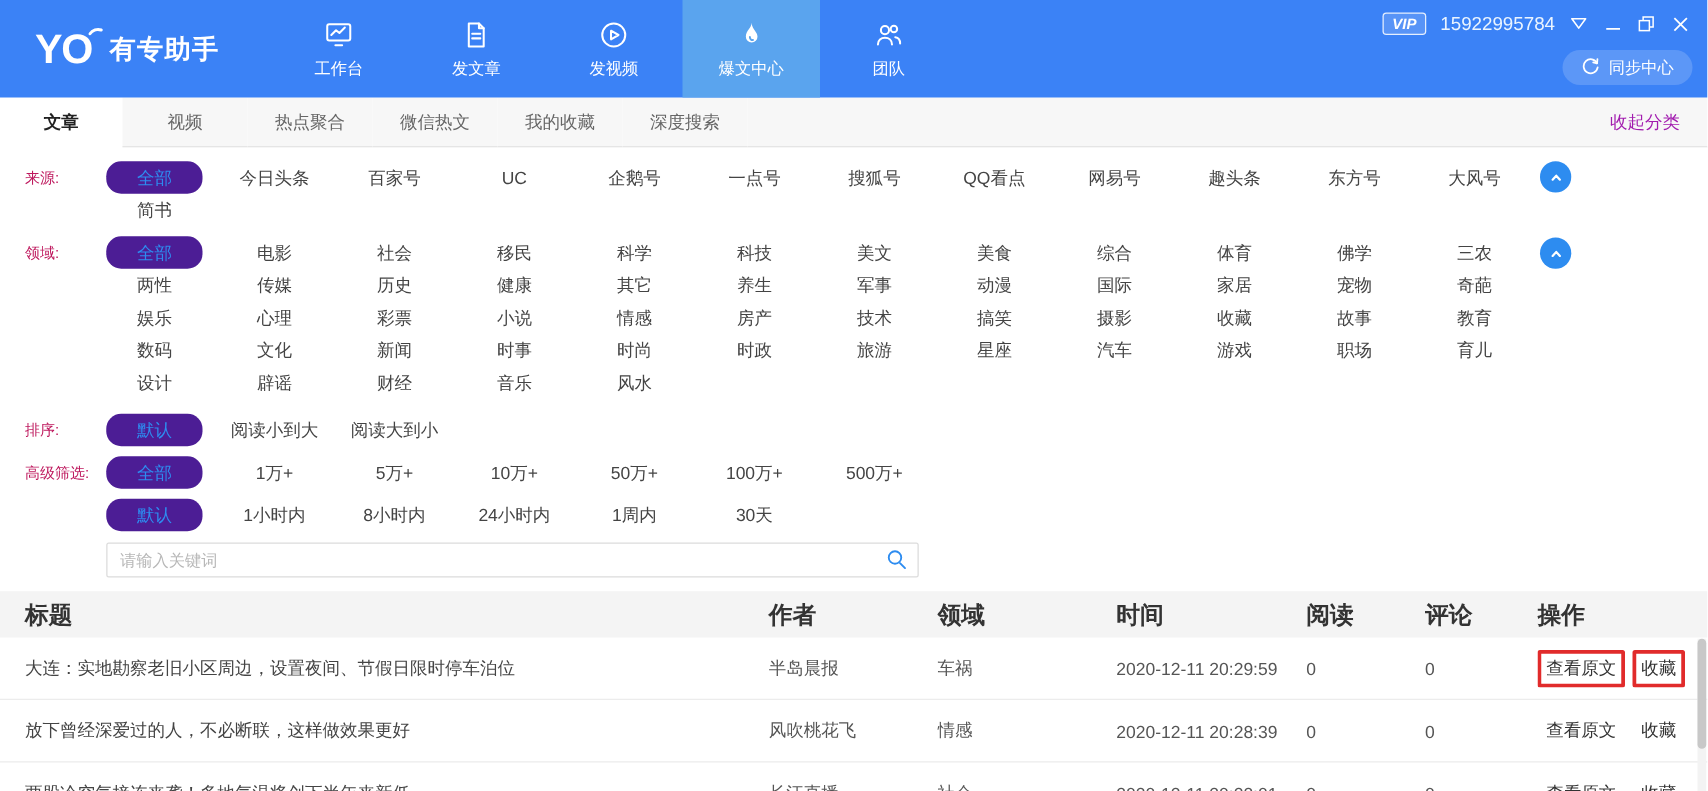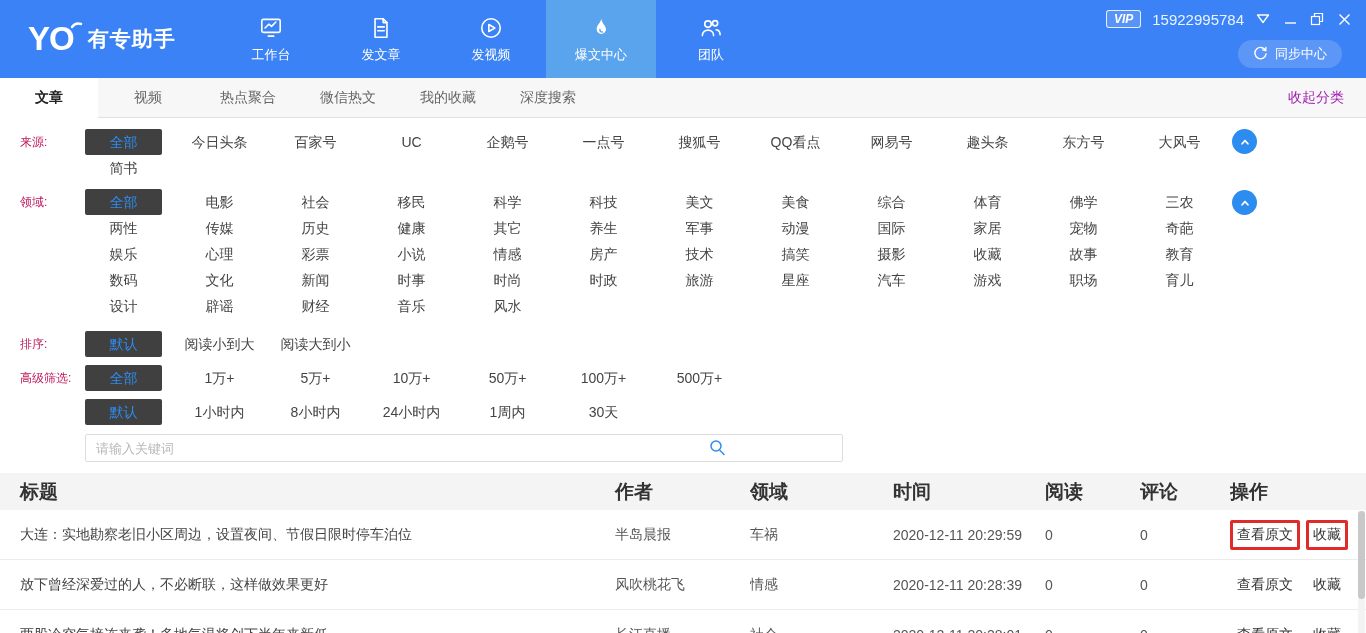--- a/index.html
+++ b/index.html
@@ -17,47 +17,47 @@
   .nav-item { width:110px; display:flex; flex-direction:column; align-items:center; justify-content:center; gap:5px; cursor:pointer; }
   .nav-item.active { background:#5aa4ee; }
   .nav-item .nav-label { font-size:13px; }
   .nav-item svg { display:block; }
 
   .win-controls { position:absolute; top:10px; right:14px; display:flex; align-items:center; gap:11px; }
   .vip-badge { border:1px solid rgba(255,255,255,.85); background:rgba(255,255,255,.15);
     border-radius:3px; font-size:12px; font-weight:700; font-style:italic; padding:1px 7px; }
   .phone-number { font-size:15px; color:#eaf4ff; }
   .win-icon { width:16px; height:16px; display:flex; align-items:center; justify-content:center; cursor:pointer; }
-  .sync-button { position:absolute; top:40px; right:24px; display:flex; align-items:center; gap:7px;
+  .sync-button { position:absolute; top:40px; right:12px; display:flex; align-items:center; gap:7px;
     background:rgba(255,255,255,.17); border-radius:14px; padding:5px 15px; font-size:13px; color:#fff; }
 
   
   .tab-bar { height:40px; display:flex; align-items:stretch; }
   .tab { width:100px; display:flex; align-items:center; justify-content:center; font-size:14px;
     color:#666; background:#f7f7f7; border-bottom:1px solid #e0e0e0; cursor:pointer; }
   .tab.active { width:98px; background:#fff; color:#222; font-weight:700; border-bottom:none; }
   .tab-bar-fill { flex:1; background:#f7f7f7; border-bottom:1px solid #e0e0e0; display:flex;
     align-items:center; justify-content:flex-end; }
   .collapse-categories { font-size:14px; color:#a21caf; padding-right:22px; cursor:pointer; }
 
   
   .filter-panel { position:relative; padding-top:11px; background:#fff; }
   .filter-row { display:flex; align-items:flex-start; }
   .filter-label { width:85px; padding-left:20px; font-size:12px; color:#be185d; line-height:26px; white-space:nowrap; }
   .chip-grid { width:1160px; display:flex; flex-wrap:wrap; }
   .cell { width:96px; height:26px; display:flex; }
   .chip { width:77px; height:26px; line-height:26px; text-align:center; font-size:14px; color:#444; border-radius:2px; }
-  .chip.chip-selected { background:#404040; color:#2d8cf0; }
+  .chip.chip-selected { background:#4c1d95; color:#2d8cf0;border-radius:12px; }
   .mb8 { margin-bottom:8px; } .mb9 { margin-bottom:9px; } .mb12 { margin-bottom:12px; }
   .collapse-btn { position:absolute; left:1232px; width:25px; height:25px; border-radius:50%;
     background:#2d8cf0; display:flex; align-items:center; justify-content:center; }
   .collapse-source { top:11px; } .collapse-field { top:72px; }
 
   .search-wrap { margin:9px 0 0 85px; position:relative; width:650px; }
-  .search-input { width:758px; height:28px; border:1px solid #dcdcdc; border-radius:2px;
+  .search-input { width:650px; height:28px; border:1px solid #dcdcdc; border-radius:2px;
     padding:0 34px 0 10px; font-size:13px; color:#333; outline:none; }
   .search-input::placeholder { color:#b8b8b8; }
   .search-icon { position:absolute; right:9px; top:5px; cursor:pointer; }
 
   
   .table { margin-top:11px; }
   .thead { height:37px; background:#f4f4f4; display:flex; align-items:center; font-size:19px; font-weight:700; color:#333; }
   .trow { height:50px; display:flex; align-items:center; border-bottom:1px solid #ececec; font-size:14px; color:#555; }
   .c { overflow:hidden; white-space:nowrap; }
   .col-title { width:595px; padding-left:20px; } .trow .col-title { color:#444; }

